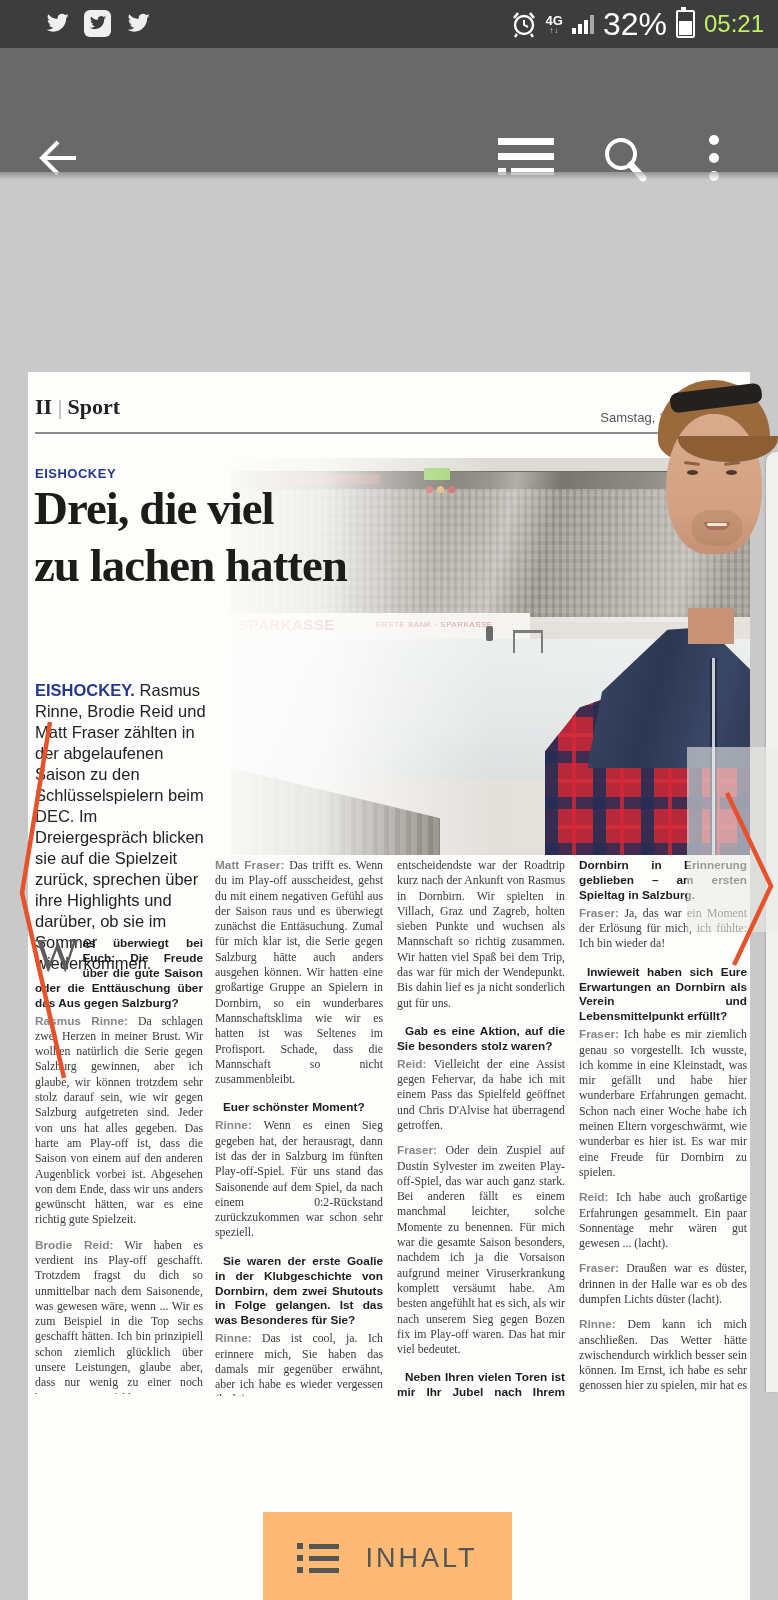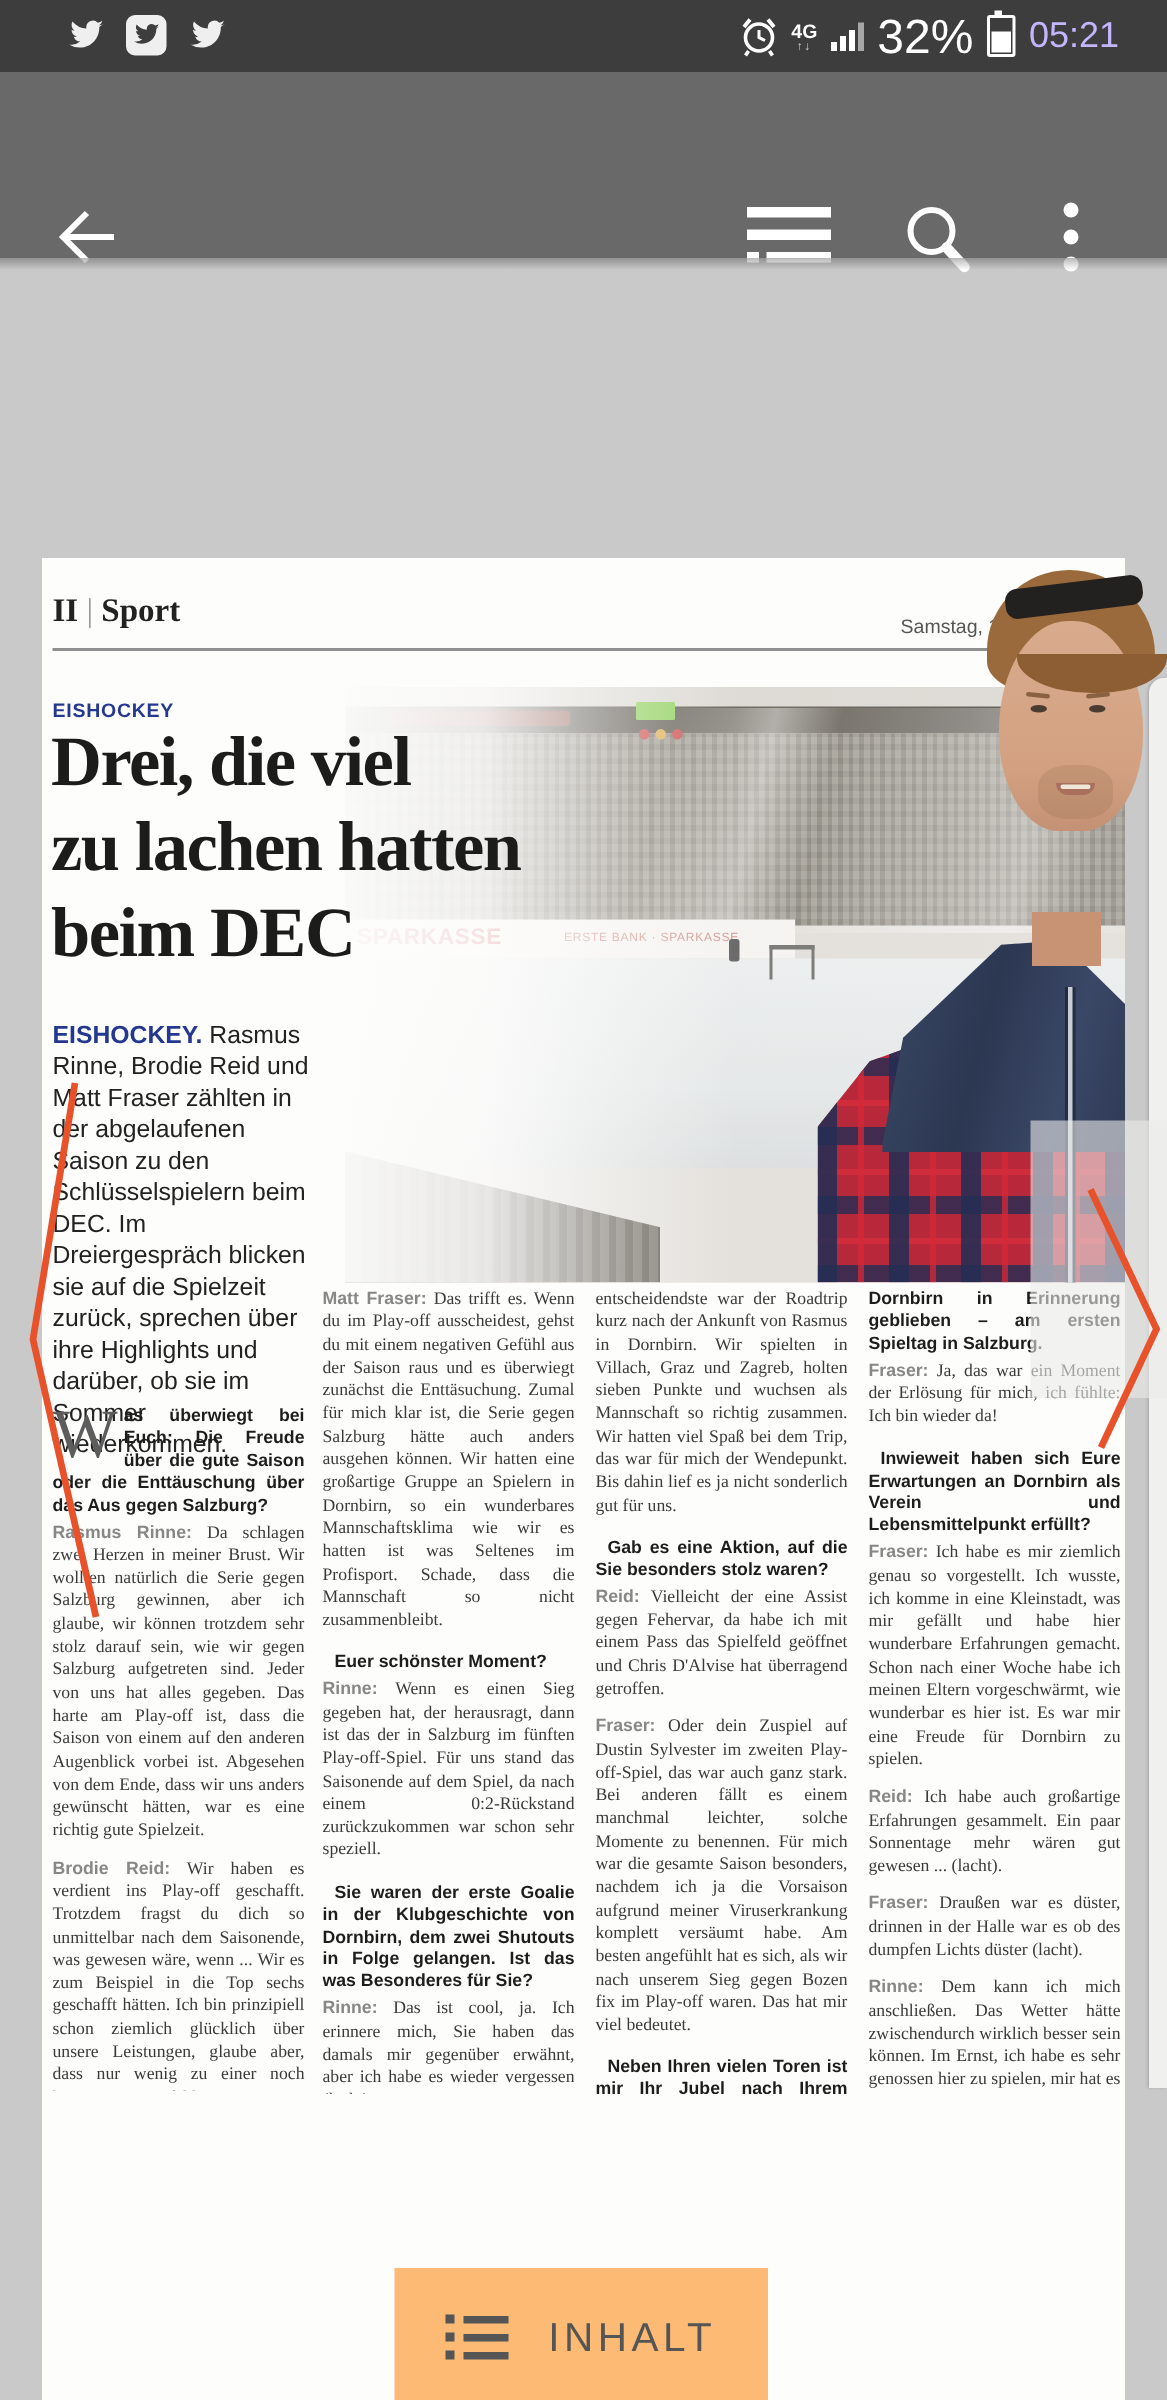--- a/index.html
+++ b/index.html
@@ -1,22 +1,22 @@
 <!DOCTYPE html>
 <html><head>
 <meta charset="utf-8">
 <style>
   html,body{margin:0;padding:0;background:#777;}
   .screen{position:relative;width:778px;height:1600px;overflow:hidden;background:#c9c9c9;font-family:"Liberation Sans",sans-serif;}
 
   
   .status-bar{position:absolute;left:0;top:0;width:778px;height:48px;background:#3d3d3d;color:#f2f2f2;}
   .sb-left{position:absolute;left:44px;top:10px;display:flex;align-items:center;gap:14px;}
-  .sb-right{position:absolute;right:32px;top:0;height:48px;display:flex;align-items:center;gap:9px;}
-  .sb-time{font-size:24px;color:#c4b5fd;}
+  .sb-right{position:absolute;right:14px;top:0;height:48px;display:flex;align-items:center;gap:9px;}
+  .sb-time{font-size:24px;color:#bef264;}
   .sb-pct{font-size:32px;color:#fff;}
   .app-chip{width:27px;height:27px;background:#efefef;border-radius:6px;display:flex;align-items:center;justify-content:center;}
   .fourg{display:flex;flex-direction:column;align-items:center;line-height:1;color:#fff;}
   .fourg .t{font-size:13px;font-weight:bold;}
   .fourg .a{font-size:8px;color:#cfcfcf;letter-spacing:1px;}
   .sigbars{display:flex;align-items:flex-end;gap:2px;height:20px;}
   .sigbars i{display:block;width:4px;background:#fff;}
   .battery{position:relative;width:15px;height:24px;border:2px solid #fff;border-radius:2px;}
   .battery:before{content:"";position:absolute;left:3px;top:-5px;width:5px;height:3px;background:#fff;}
   .battery i{position:absolute;left:1px;right:1px;bottom:1px;height:60%;background:#fff;}
@@ -232,21 +232,20 @@
           <div class="mouth">
               <i></i>
             </div>
         </div>
       </div>
     </div>
 
     <div class="headline">
       <div>Drei, die viel</div>
       <div>zu lachen hatten</div>
-      <div>beim DEC</div>
     </div>
 
     <div class="intro"><span class="lbl">EISHOCKEY.</span><span> Rasmus Rinne, Brodie Reid und Matt Fraser zählten in der abgelaufenen Saison zu den Schlüsselspielern beim DEC. Im Dreiergespräch blicken sie auf die Spielzeit zurück, sprechen über ihre Highlights und darüber, ob sie im Sommer wiederkommen.</span></div>
 
     <div class="col" id="col1">
       <p class="q noind"><span class="dropcap">W</span><span>as überwiegt bei Euch: Die Freude über die gute Saison oder die Enttäuschung über das Aus gegen Salzburg?</span></p>
       <p><span class="spk">Rasmus Rinne:</span><span> Da schlagen zwei Herzen in meiner Brust. Wir wollten natürlich die Serie gegen Salzburg gewinnen, aber ich glaube, wir können trotzdem sehr stolz darauf sein, wie wir gegen Salzburg aufgetreten sind. Jeder von uns hat alles gegeben. Das harte am Play-off ist, dass die Saison von einem auf den anderen Augenblick vorbei ist. Abgesehen von dem Ende, dass wir uns anders gewünscht hätten, war es eine richtig gute Spielzeit.</span></p>
       <p><span class="spk">Brodie Reid:</span><span> Wir haben es verdient ins Play-off geschafft. Trotzdem fragst du dich so unmittelbar nach dem Saisonende, was gewesen wäre, wenn ... Wir es zum Beispiel in die Top sechs geschafft hätten. Ich bin prinzipiell schon ziemlich glücklich über unsere Leistungen, glaube aber, dass nur wenig zu einer noch besseren Saison fehlte.</span></p>
     </div>
 

